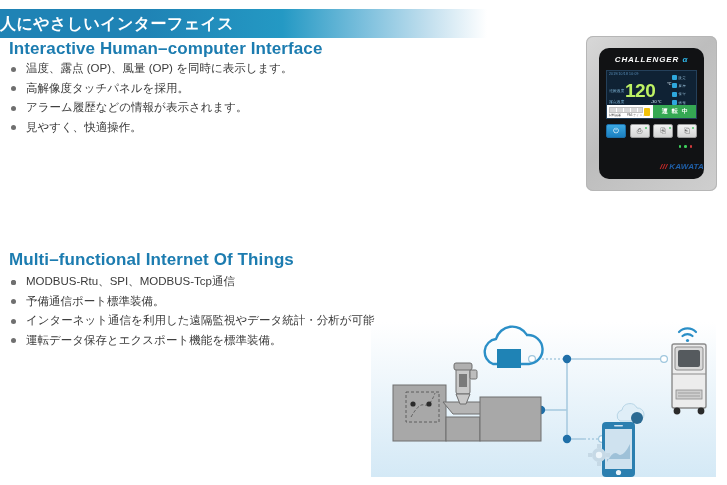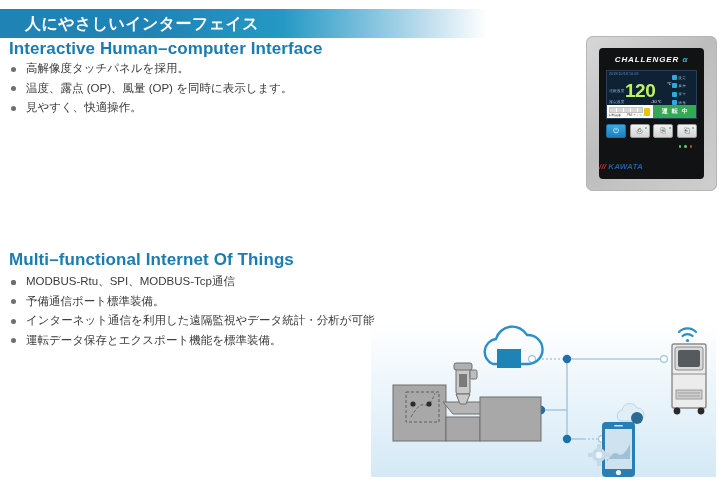--- a/index.html
+++ b/index.html
@@ -19,21 +19,21 @@
     height:29px;
     width:487px;
     background:linear-gradient(90deg,#1f83b5 0%,#1f83b5 30%,#2499c4 58%,#7dc0dd 75%,#c2dfee 88%,#ffffff 100%);
     display:flex;align-items:center;
   }
   .head-bar .htext{
     color:#ffffff;
     font-size:16px;
     font-weight:bold;
     letter-spacing:.4px;
-    padding-left:25px;
+    padding-left:0;
     white-space:nowrap;
     line-height:29px;
   }
   .sub-en{
     position:absolute;left:9px;
     color:#1c7cb0;
     font-size:17px;
     font-weight:bold;
     letter-spacing:.1px;
     white-space:nowrap;
@@ -58,21 +58,21 @@
   
   .device-wrap{position:absolute;left:586px;top:36px;width:131px;height:155px;}
   .device-bezel{
     position:absolute;inset:0;
     background:linear-gradient(135deg,#d8d8d8,#bdbdbd 45%,#cfcfcf);
     border-radius:7px;
     box-shadow:0 0 0 1px #b6b6b6 inset;
   }
   .device-face{
     position:absolute;left:13px;top:12px;right:13px;bottom:12px;
-    background:#111214;border-radius:4px;
+    background:#111214;border-radius:10px;
   }
   .brand{
     position:absolute;top:7px;left:0;right:0;text-align:center;
     color:#ffffff;font-size:8px;font-weight:bold;font-style:italic;letter-spacing:.9px;
   }
   .brand .alpha{color:#2eb4e6;font-style:italic;}
   .lcd{
     position:absolute;left:7px;right:7px;top:22px;height:47px;
     background:#0f2234;border:1px solid #24405a;
     overflow:hidden;
@@ -111,21 +111,21 @@
     position:relative;
   }
   .pbtn.on{background:linear-gradient(#3ba7e0,#1b7fc0);border-color:#1b6ea8;}
   .pbtn .glyph{position:absolute;inset:0;display:flex;align-items:center;justify-content:center;
     font-size:7px;color:#3b3b3b;}
   .pbtn.on .glyph{color:#ffffff;}
   .pbtn .led{position:absolute;right:1.5px;top:1.5px;width:2px;height:2px;border-radius:50%;background:#49c96a;}
   .leds{position:absolute;right:12px;top:97px;display:flex;gap:3px;}
   .leds i{width:2.5px;height:2.5px;border-radius:50%;display:block;}
   .logo{
-    position:absolute;left:0;right:0;bottom:8px;text-align:left;
+    position:absolute;left:0;right:0;bottom:8px;text-align:right;
     font-size:8px;font-weight:bold;font-style:italic;color:#1f5fa8;letter-spacing:.2px;margin-top:48px;
   }
   .logo .bars{display:inline-block;margin-right:2px;color:#d32b2b;}
   .logo .kw{color:#1f5fa8;}
 
   
   .iot{
     position:absolute;left:371px;top:322px;width:345px;height:155px;
     background:linear-gradient(180deg,#ffffff 0%,#eef6fb 40%,#d4e9f6 100%);
   }
@@ -135,22 +135,23 @@
 <body>
 
 <div class="page">
 
   <div class="head-bar" style="top:9px;">
     <span class="htext">人にやさしいインターフェイス</span>
   </div>
   <div class="sub-en" style="top:39px;">Interactive Human–computer Interface</div>
 
   <ul class="bullets" style="top:59px;">
+    <li><span class="dot"></span><span>温度、露点 (OP)、風量 (OP) を同時に表示します。</span></li>
     <li><span class="dot"></span><span>高解像度タッチパネルを採用。</span></li>
-    <li><span class="dot"></span><span>温度、露点 (OP)、風量 (OP) を同時に表示します。</span></li>
+    <li><span class="dot"></span><span>アラーム履歴などの情報が表示されます。</span></li>
     <li><span class="dot"></span><span>見やすく、快適操作。</span></li>
   </ul>
 
   <div class="device-wrap">
     <div class="device-bezel"></div>
     <div class="device-face">
 
       <div class="brand">
         <span>CHALLENGER</span>
         <span class="alpha">α</span>

